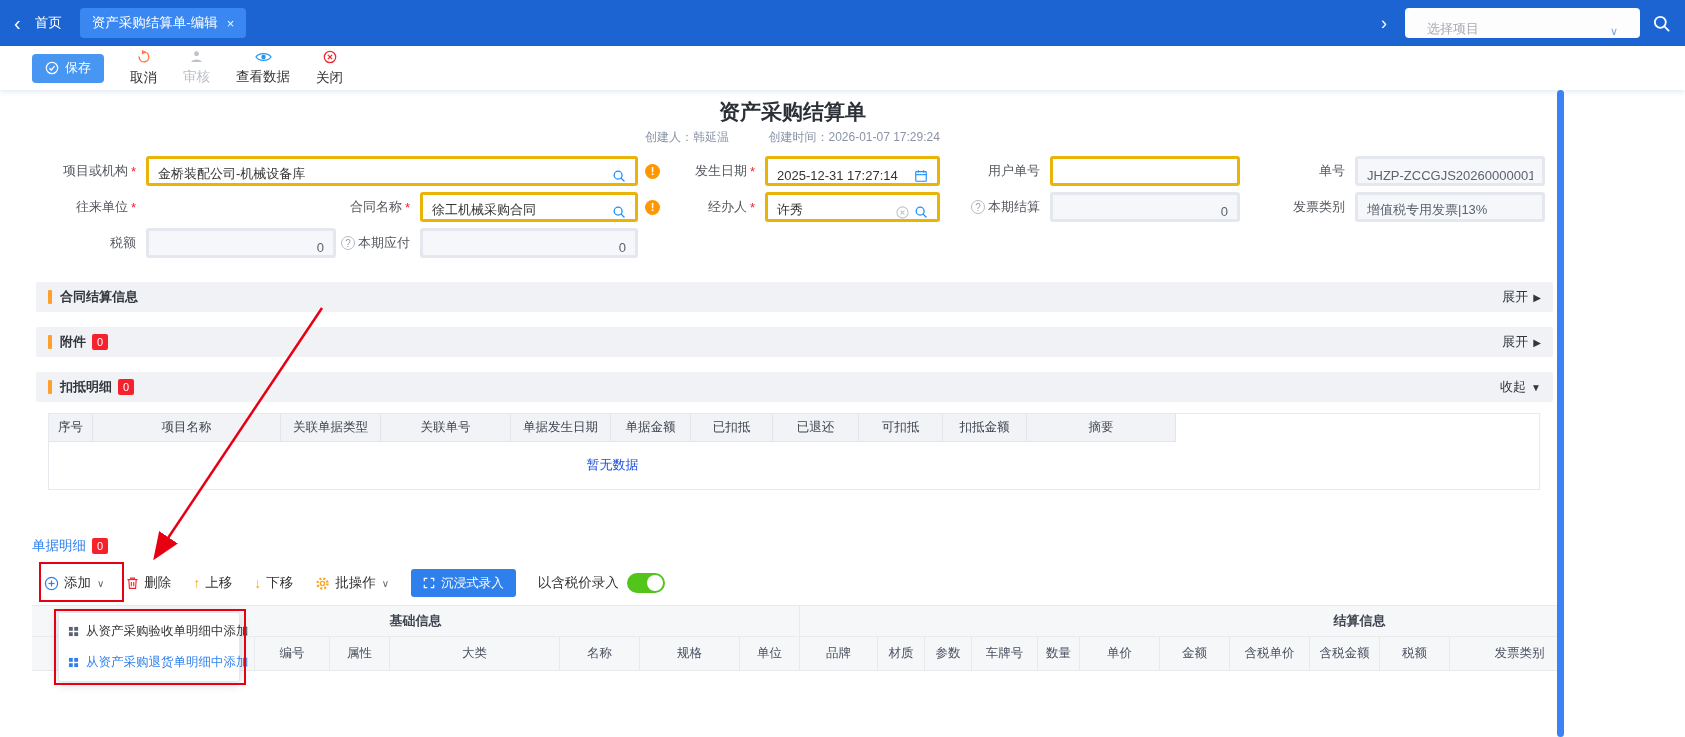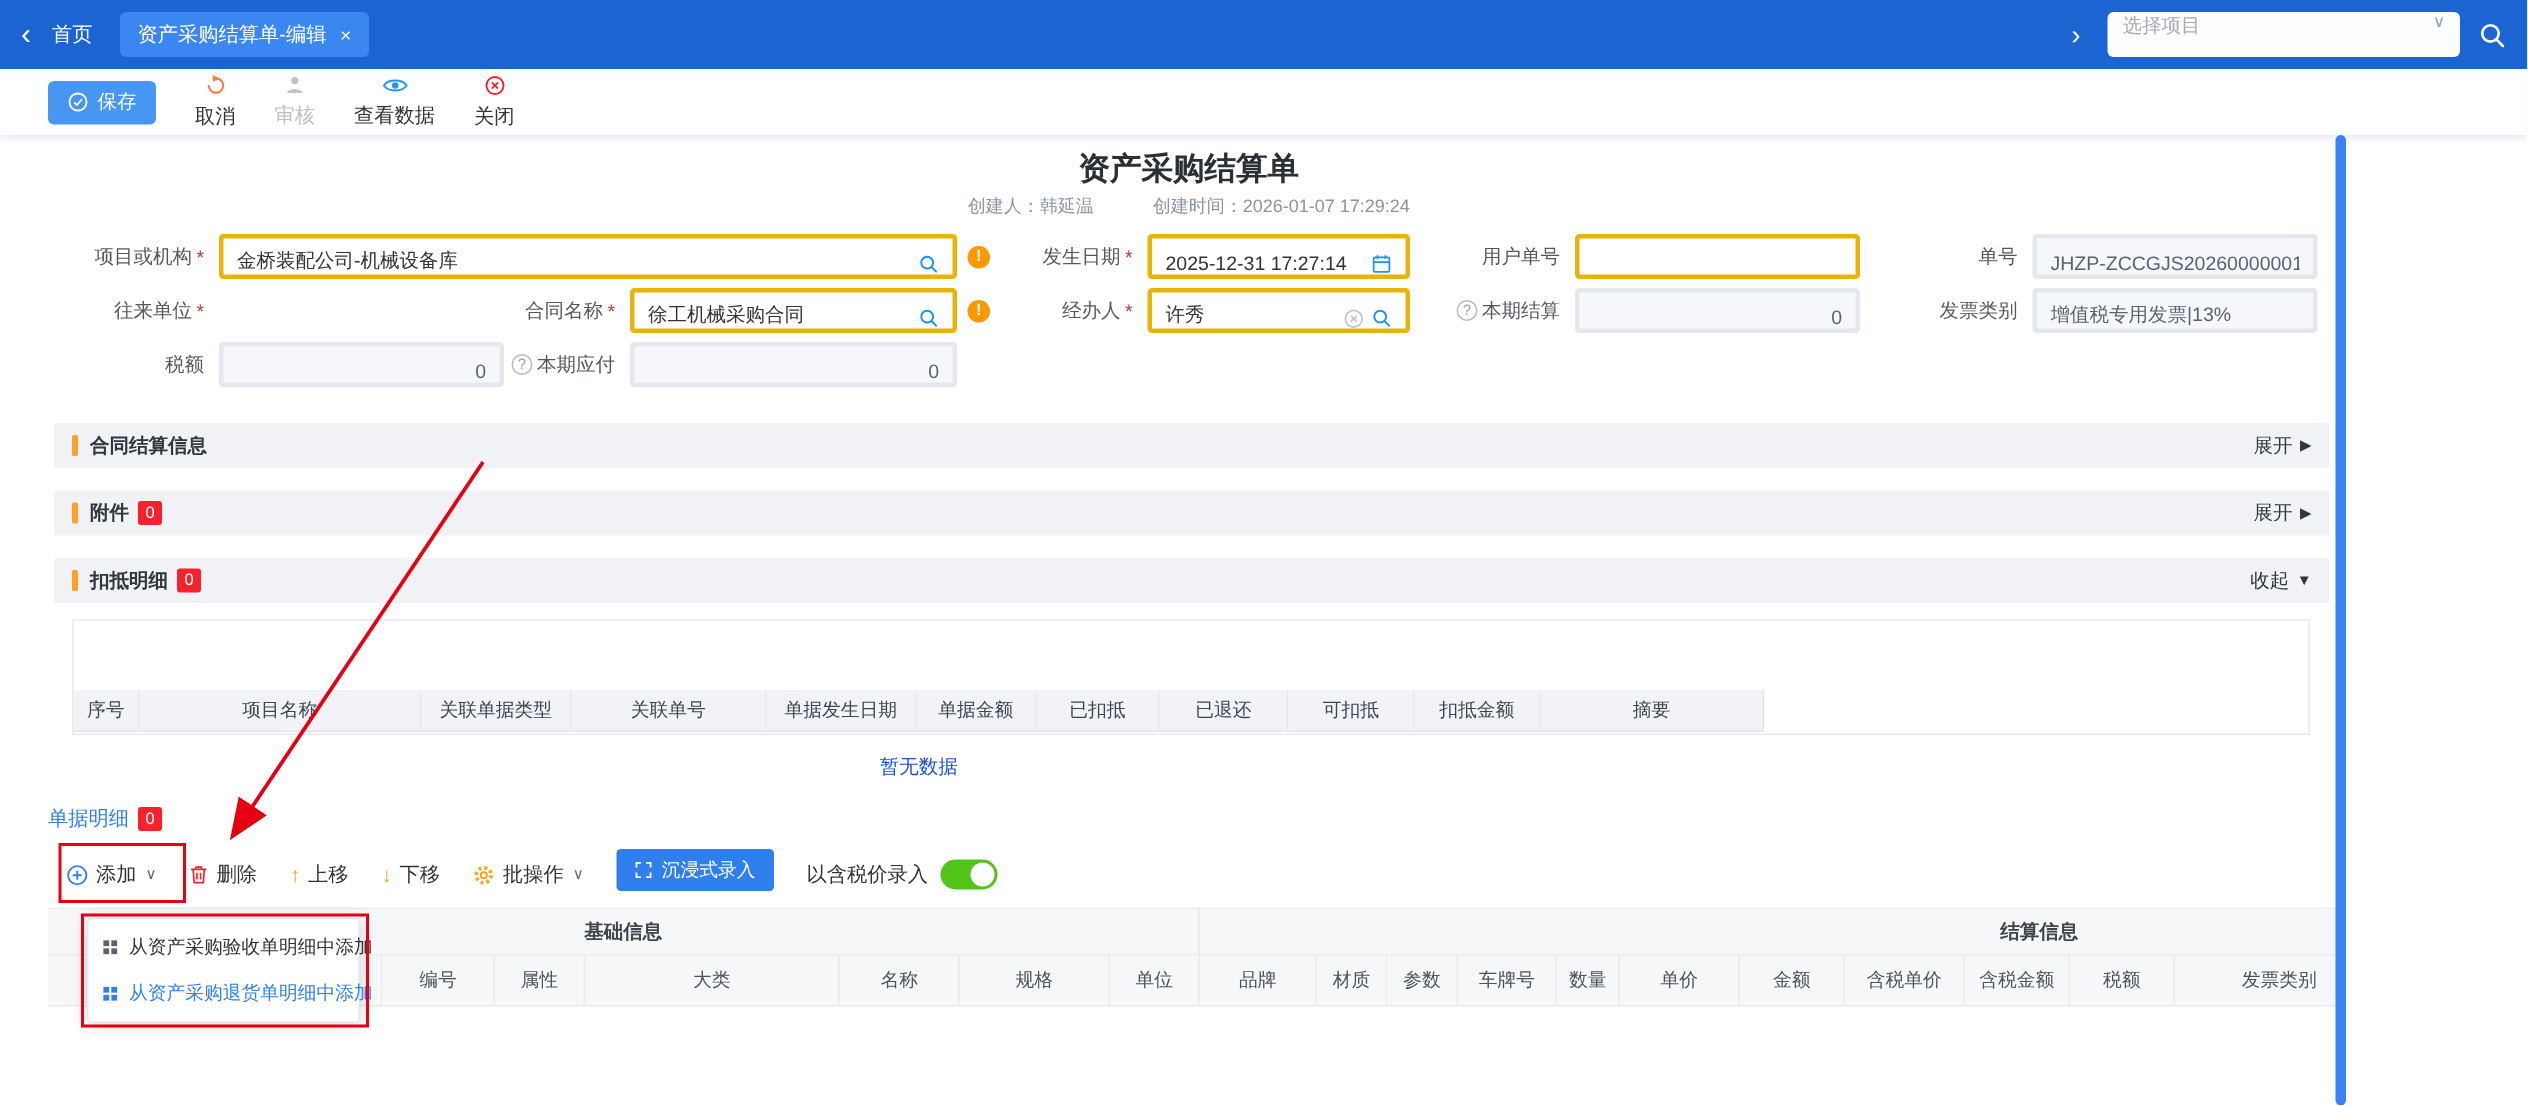--- a/index.html
+++ b/index.html
@@ -11,21 +11,21 @@
   .topbar { position:absolute; left:0; top:0; width:100%; height:46px; background:#1c64d1;
             display:flex; align-items:center; }
   .tb-back { color:#fff; font-size:20px; margin:0 14px 0 14px; cursor:pointer; line-height:1; }
   .tb-home { color:#fff; font-size:13.5px; margin-right:18px; cursor:pointer; }
   .tb-tab { background:#3a87f2; color:#fff; height:30px; border-radius:4px; display:flex;
             align-items:center; gap:9px; padding:0 12px; font-size:13.5px; cursor:pointer; }
   .tb-close { font-size:13px; opacity:.95; }
   .tb-spacer { flex:1; }
   .tb-fwd { color:#fff; font-size:18px; margin-right:18px; cursor:pointer; }
   .tb-select { width:235px; height:30px; background:#fdfdfe; border-radius:4px; display:flex;
-               align-items:flex-start; padding:0 10px; margin-right:12px; cursor:pointer; }
+               align-items:flex-end; padding:0 22px; margin-right:12px; cursor:pointer; }
   .tb-sel-text { color:#a8abb2; font-size:13px; flex:1; }
   .tb-sel-caret { color:#7da3d8; font-size:11px; }
   .tb-search { margin-right:14px; color:#fff; display:flex; }
 
   
   .toolbar { position:absolute; left:0; top:46px; width:100%; height:44px; background:#fff;
              display:flex; align-items:center; padding-left:32px; gap:26px;
              box-shadow:0 2px 5px rgba(30,80,160,0.12); }
   .btn-save { background:#4796f2; color:#fff; border:none; border-radius:4px; height:29px;
               padding:0 13px; font-size:13px; display:flex; align-items:center; gap:6px; cursor:pointer;
@@ -64,31 +64,31 @@
   .sec-title { font-size:13px; font-weight:bold; color:#32363d; }
   .badge { background:#f5222d; color:#fff; font-size:11px; min-width:16px; height:16px; line-height:16px;
            text-align:center; border-radius:2px; padding:0 4px; margin-left:6px; display:inline-block; }
   .sec-sp { flex:1; }
   .sec-toggle { display:flex; align-items:center; gap:5px; font-size:13px; color:#32363d; cursor:pointer; }
   .tri { font-size:10px; color:#32363d; }
 
   
   .ded-box { position:absolute; left:48px; top:413px; width:1492px; height:77px;
              border:1px solid #e6e9ee; background:#fff; }
-  .ded-head { display:flex; width:1127px; height:28px;margin-top:46px; }
+  .ded-head { display:flex; width:1127px; height:28px; }
   .ded-cell { background:#f2f3f6; border-right:1px solid #e2e5ea; border-bottom:1px solid #e2e5ea;
               font-size:12.5px; color:#3f4550; display:flex; align-items:center; justify-content:center;
               flex:none; height:28px; overflow:hidden; white-space:nowrap; }
   .ded-empty { width:1127px; height:46px; display:flex; align-items:center; justify-content:center;
                color:#1d4ed8; font-size:13px; }
 
   
   .detail-title { position:absolute; left:32px; top:537px; font-size:13.5px; color:#2f80ed;
                   display:flex; align-items:center; }
-  .dtoolbar { position:absolute; left:44px; top:566px; height:34px; display:flex; gap:22px; }
+  .dtoolbar { position:absolute; left:44px; top:566px; height:34px; display:flex; align-items:center; gap:22px; }
   .dtb { display:flex; align-items:center; gap:5px; font-size:13.5px; color:#333; cursor:pointer; }
   .caret { font-size:10px; color:#666; margin-left:1px; }
   .arrow-g { color:#f5a623; font-size:14px; }
   .btn-imm { background:#2f80ed; color:#fff; border:none; border-radius:3px; height:28px; padding:0 12px;
              font-size:12.5px; display:flex; align-items:center; gap:6px; cursor:pointer; font-family:inherit; }
   .switch { width:38px; height:20px; border-radius:10px; background:#52c41a; position:relative;
             flex:none; cursor:pointer; }
   .switch::after { content:""; position:absolute; right:2px; top:2px; width:16px; height:16px;
                    border-radius:50%; background:#fff; }
 

